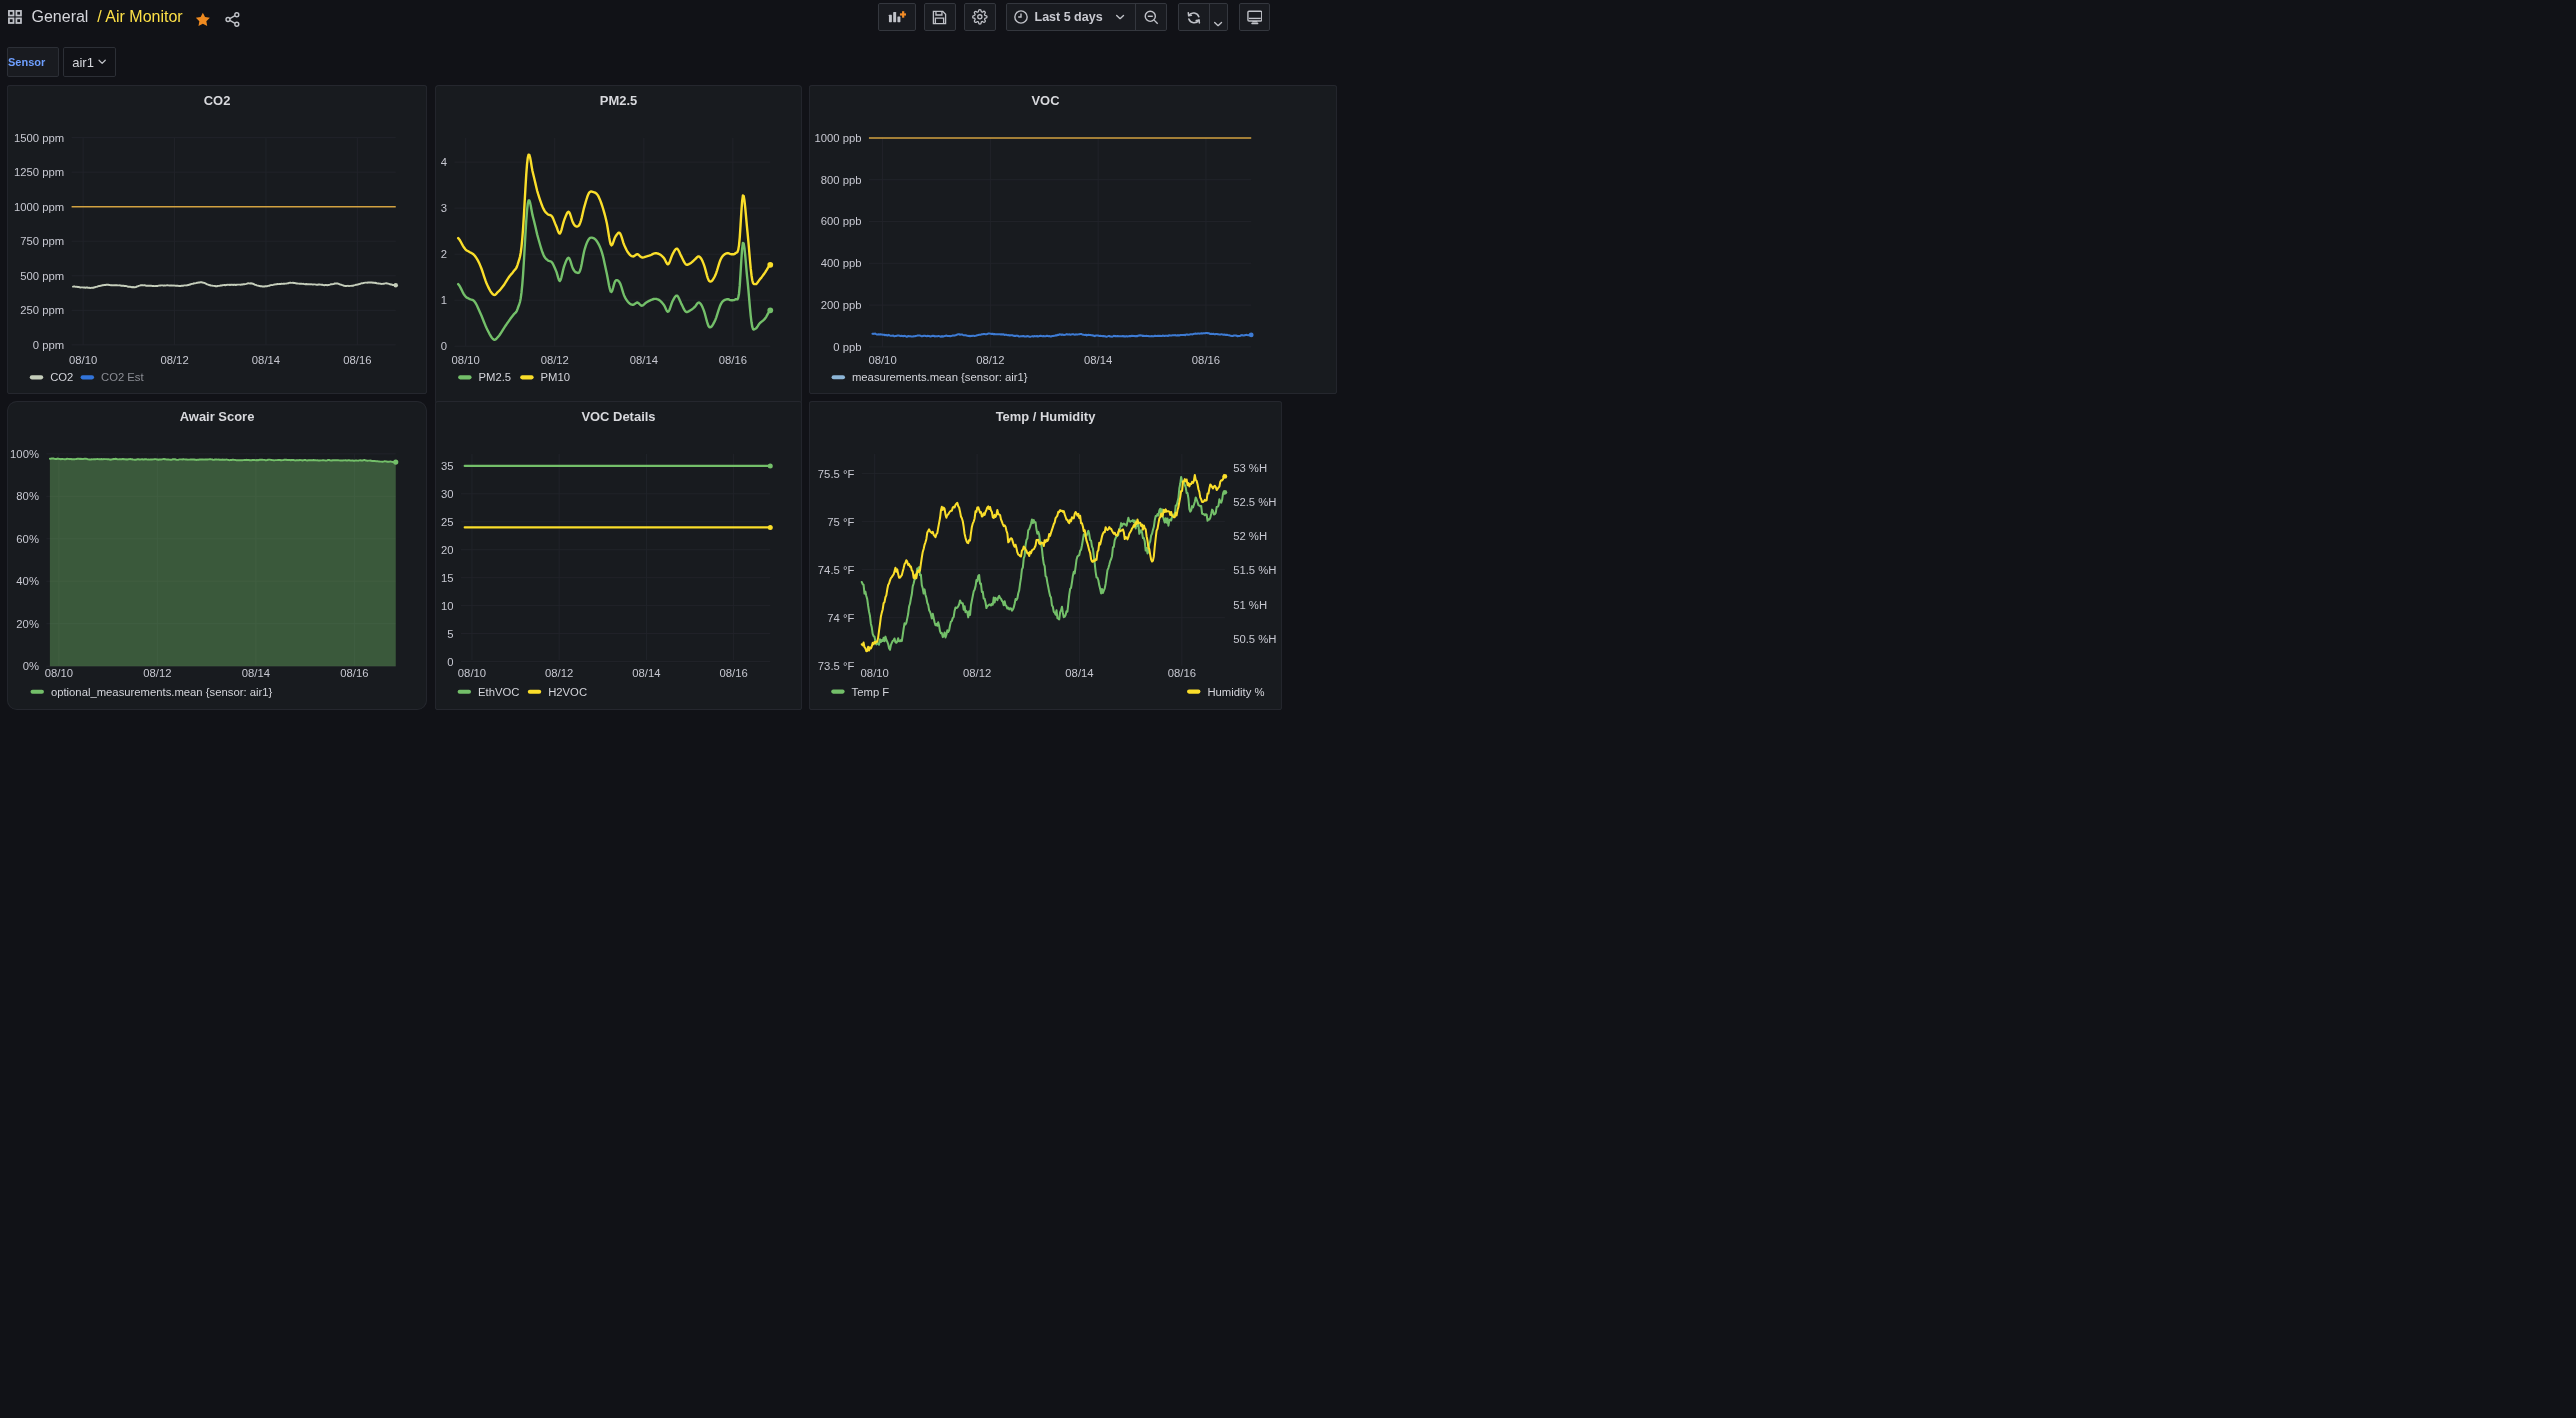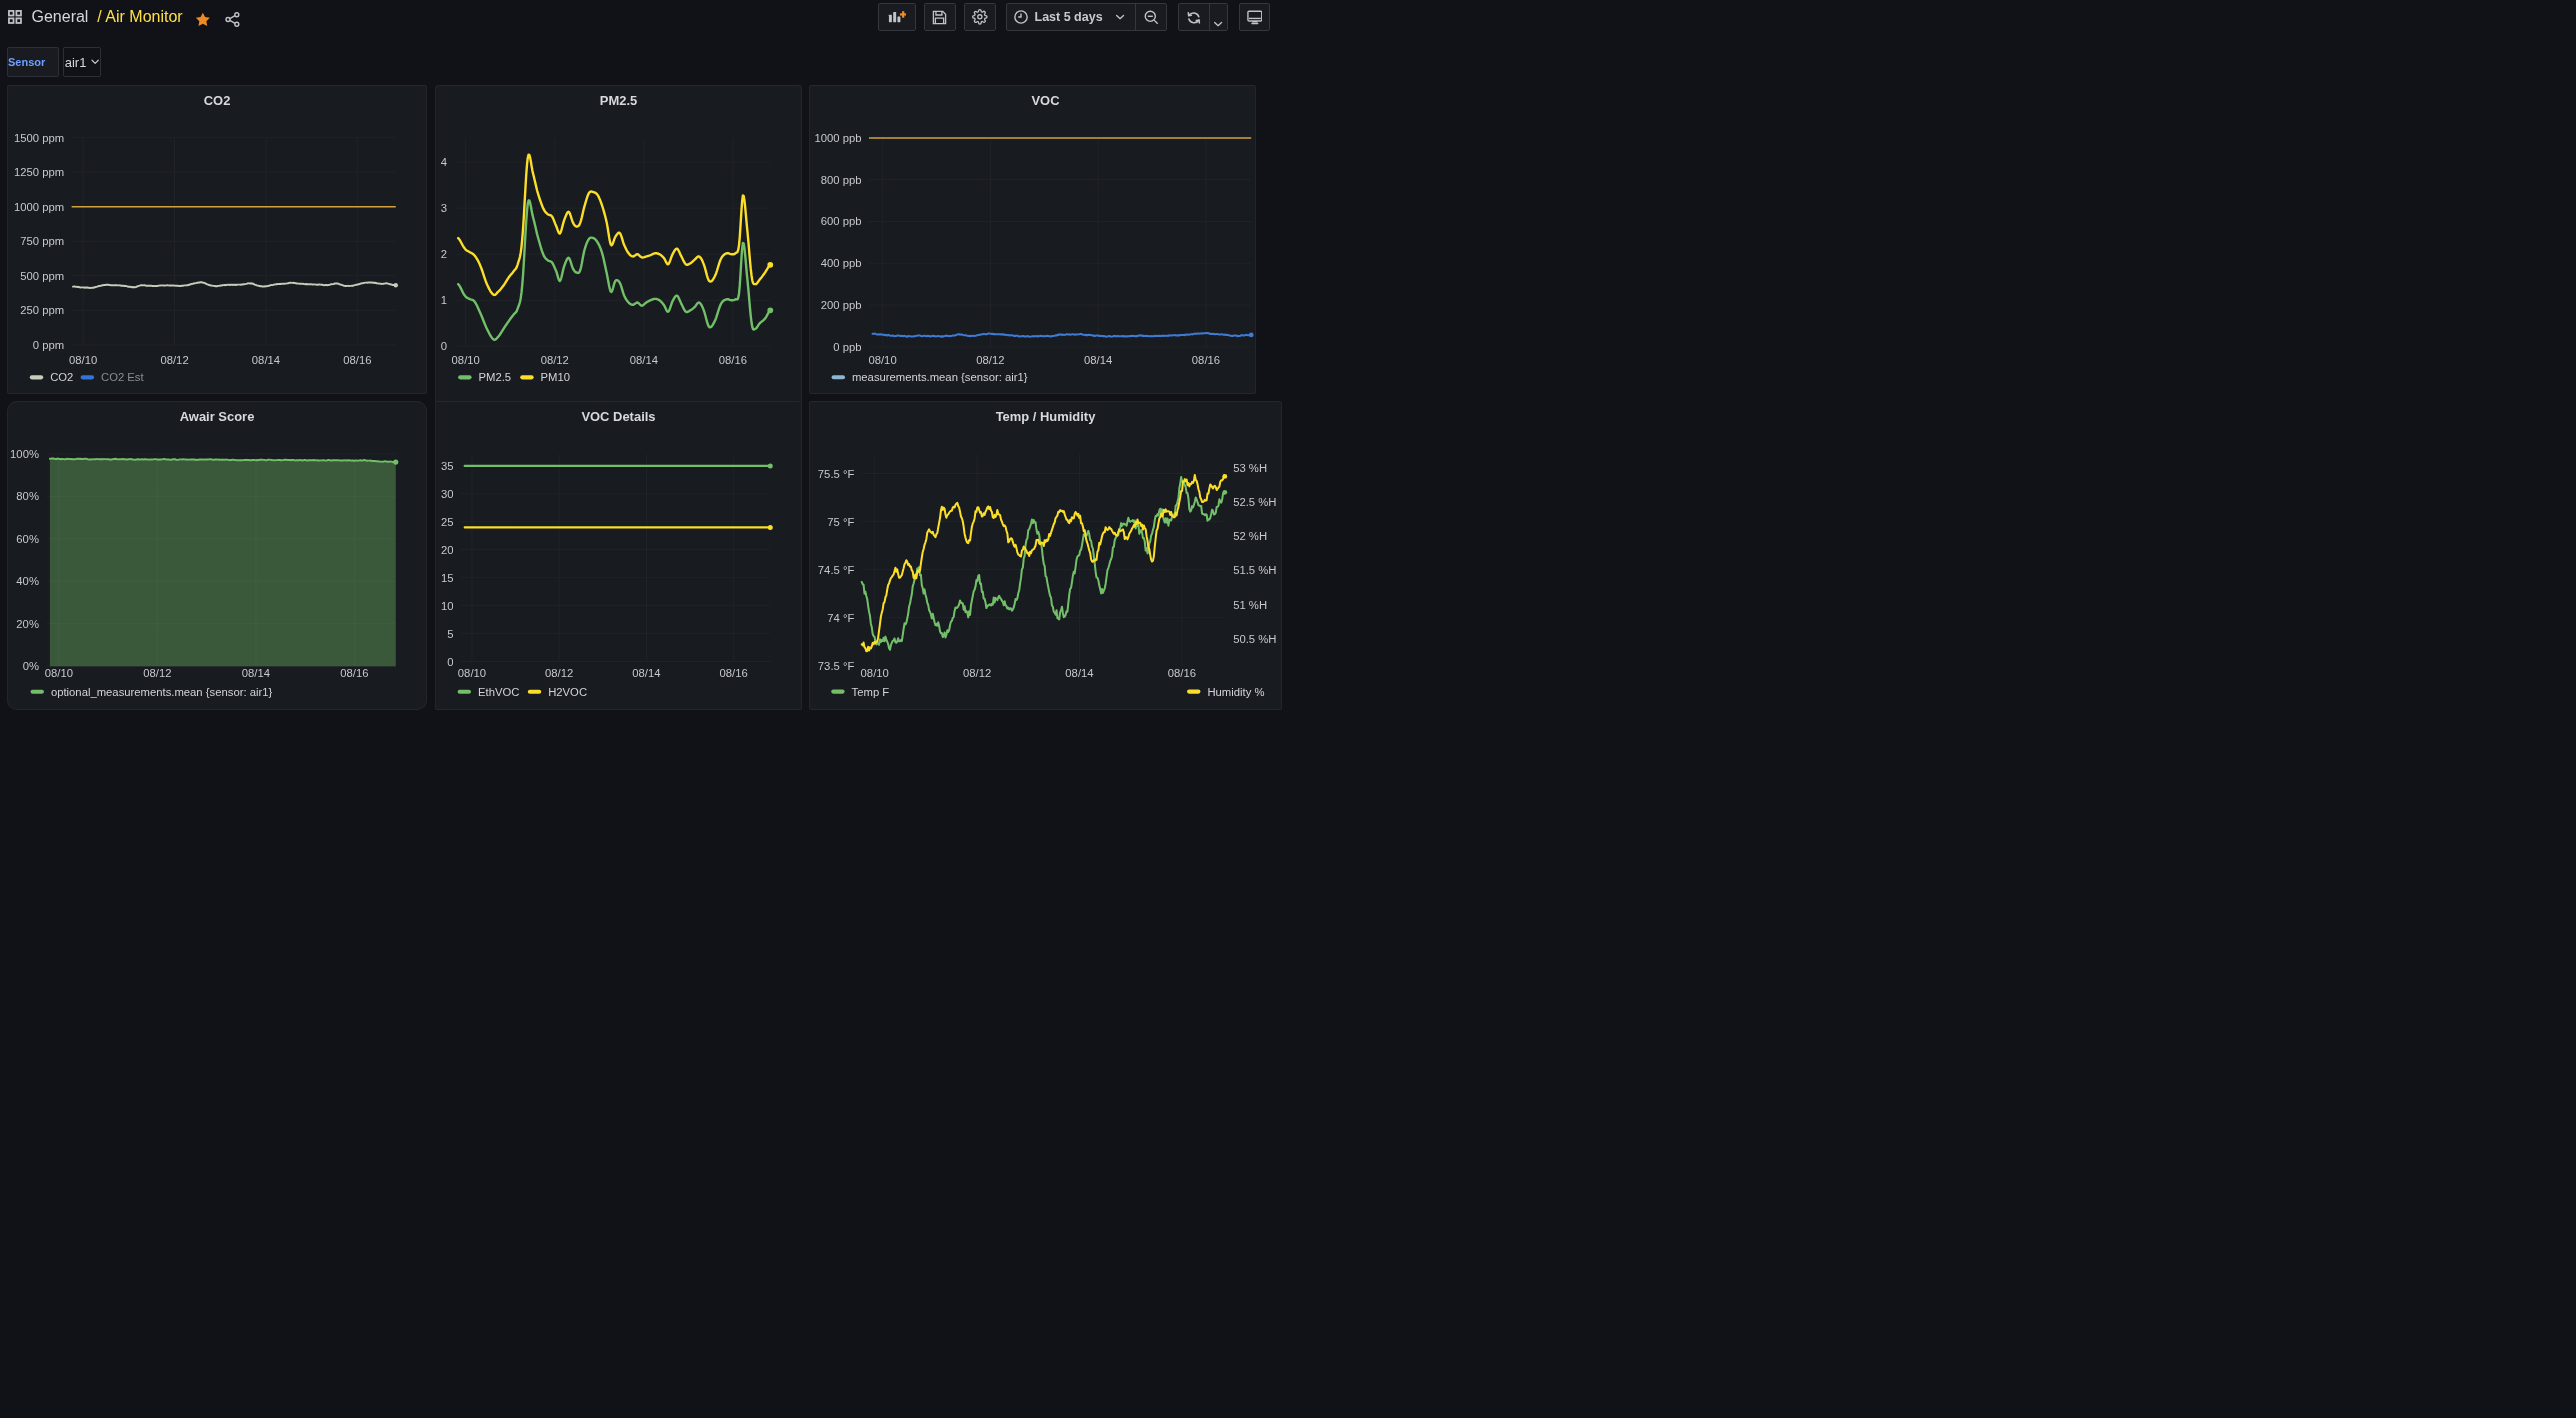--- a/index.html
+++ b/index.html
@@ -107,21 +107,21 @@
         </g>
         <path d="M6.2 11.8 L10.8 11.8 L11.8 13.4 L5.2 13.4 Z" fill="#c0c2c8"></path>
         <rect x="4.6" y="13.8" width="7.8" height="1.4" rx="0.7" fill="#c0c2c8"></rect>
       </svg>
     </div>
   </div>
 
 <div style="position:absolute;left:7px;top:47px;width:52px;height:30px;background:#191b20;border:0.9px solid #2c2f36;border-radius:1.9px;display:flex;align-items:center;justify-content:flex-start">
     <span style="color:#6e9fff;font-weight:700;font-size:11px">Sensor</span>
   </div>
-<div style="position:absolute;left:63px;top:47px;width:38px;height:30px;background:#111217;border:0.9px solid #2c2f36;border-radius:1.9px;display:flex;align-items:center;justify-content:center;gap:4.6px">
+<div style="position:absolute;left:63px;top:47px;width:53px;height:30px;background:#111217;border:0.9px solid #2c2f36;border-radius:1.9px;display:flex;align-items:center;justify-content:center;gap:4.6px">
     <span style="color:#d5d6db;font-weight:500;font-size:13px">air1</span>
     <svg width="8.3" height="6" viewBox="0 0 12 8">
       <path d="M1.5 1.5 L6 6 L10.5 1.5" fill="none" stroke="#c0c2c8" stroke-width="1.8" stroke-linecap="round" stroke-linejoin="round"></path>
     </svg>
   </div>
 
 <div style="position:absolute;left:7.2px;top:85px;width:420px;height:309px;background:#181b1f;box-shadow:inset 0 0 0 0.9px #25272e;border-radius:2.8px;overflow:hidden">
     <svg width="420" height="309" viewBox="0 0 453.5 333.5" style="position:absolute;left:0;top:0">
       <text x="226.8" y="21.8" text-anchor="middle" font-size="14" font-weight="bold" fill="#d8d9dd" font-family="Liberation Sans, sans-serif">CO2</text>
       <line x1="82.23" y1="57" x2="82.23" y2="280.50" stroke="#22242a" stroke-width="1"></line>
@@ -178,21 +178,21 @@
       <path d="M25.00,214.90 L25.84,215.84 L26.69,217.13 L27.53,218.67 L28.38,220.37 L29.22,222.12 L30.07,223.83 L30.91,225.39 L31.76,226.70 L32.60,227.84 L33.45,228.83 L34.29,229.46 L35.14,229.89 L35.98,230.25 L36.82,230.68 L37.67,231.12 L38.51,231.39 L39.36,231.60 L40.20,231.85 L41.05,232.24 L41.89,232.86 L42.74,233.81 L43.58,235.00 L44.43,236.41 L45.27,238.02 L46.12,239.79 L46.96,241.67 L47.80,243.63 L48.65,245.62 L49.49,247.49 L50.34,249.43 L51.18,251.49 L52.03,253.62 L52.87,255.77 L53.72,257.89 L54.56,259.92 L55.41,261.83 L56.25,263.56 L57.10,265.26 L57.94,266.95 L58.78,268.58 L59.63,270.11 L60.47,271.51 L61.32,272.73 L62.16,273.72 L63.01,274.45 L63.85,274.98 L64.70,275.00 L65.54,274.57 L66.39,273.81 L67.23,272.87 L68.08,271.90 L68.92,270.95 L69.76,269.82 L70.61,268.56 L71.45,267.22 L72.30,265.85 L73.14,264.51 L73.99,263.24 L74.83,261.96 L75.68,260.65 L76.52,259.36 L77.37,258.08 L78.21,256.83 L79.06,255.64 L79.90,254.48 L80.74,253.23 L81.59,252.08 L82.43,250.98 L83.28,249.89 L84.12,248.77 L84.97,247.65 L85.81,246.81 L86.66,246.06 L87.50,245.12 L88.35,243.70 L89.19,241.54 L90.04,239.11 L90.88,236.94 L91.72,234.23 L92.57,230.14 L93.41,223.87 L94.26,215.19 L95.10,204.51 L95.95,191.07 L96.79,176.18 L97.64,161.14 L98.48,147.26 L99.33,135.84 L100.17,128.18 L101.02,124.56 L101.86,124.47 L102.70,126.96 L103.55,131.06 L104.39,135.79 L105.24,140.20 L106.08,143.47 L106.93,146.76 L107.77,150.26 L108.62,153.89 L109.46,157.57 L110.31,161.21 L111.15,164.33 L111.99,167.25 L112.84,170.26 L113.68,173.26 L114.53,176.14 L115.37,178.81 L116.22,181.14 L117.06,183.19 L117.91,185.04 L118.75,186.36 L119.60,187.32 L120.44,188.07 L121.29,188.78 L122.13,189.48 L122.97,189.85 L123.82,190.05 L124.66,190.28 L125.51,190.72 L126.35,191.56 L127.20,192.88 L128.04,194.55 L128.89,196.44 L129.73,198.42 L130.58,200.36 L131.42,202.43 L132.27,205.42 L133.11,208.50 L133.95,210.81 L134.80,211.49 L135.64,210.23 L136.49,207.58 L137.33,204.10 L138.18,200.37 L139.02,196.98 L139.87,194.44 L140.71,192.19 L141.56,190.07 L142.40,188.28 L143.25,187.03 L144.09,186.53 L144.93,187.06 L145.78,188.80 L146.62,191.28 L147.47,194.05 L148.31,196.62 L149.16,198.52 L150.00,200.06 L150.85,201.18 L151.69,201.93 L152.54,202.37 L153.38,202.60 L154.23,202.87 L155.07,202.81 L155.91,201.99 L156.76,199.97 L157.60,197.03 L158.45,193.02 L159.29,188.44 L160.14,183.83 L160.98,179.70 L161.83,176.50 L162.67,173.81 L163.52,171.47 L164.36,169.47 L165.21,167.81 L166.05,166.47 L166.89,165.49 L167.74,164.92 L168.58,164.68 L169.43,164.71 L170.27,164.93 L171.12,165.25 L171.96,165.72 L172.81,166.37 L173.65,167.21 L174.50,168.24 L175.34,169.49 L176.19,170.93 L177.03,172.53 L177.87,174.31 L178.72,176.33 L179.56,178.64 L180.41,181.28 L181.25,184.36 L182.10,187.90 L182.94,191.74 L183.79,195.71 L184.63,199.66 L185.48,203.48 L186.32,207.79 L187.17,212.45 L188.01,216.89 L188.85,220.57 L189.70,222.93 L190.54,223.39 L191.39,221.87 L192.23,219.13 L193.08,215.95 L193.92,213.11 L194.77,211.42 L195.61,210.78 L196.46,210.62 L197.30,210.89 L198.15,211.56 L198.99,212.60 L199.83,214.02 L200.68,216.15 L201.52,218.81 L202.37,221.68 L203.21,224.47 L204.06,226.85 L204.90,228.70 L205.75,230.31 L206.59,231.70 L207.44,232.92 L208.28,233.98 L209.13,234.90 L209.97,235.69 L210.81,236.31 L211.66,236.78 L212.50,237.10 L213.35,237.25 L214.19,237.21 L215.04,236.80 L215.88,236.17 L216.73,235.50 L217.57,234.98 L218.42,234.78 L219.26,235.07 L220.11,235.77 L220.95,236.65 L221.79,237.50 L222.64,238.11 L223.48,238.25 L224.33,237.94 L225.17,237.32 L226.02,236.54 L226.86,235.72 L227.71,235.00 L228.55,234.46 L229.40,233.96 L230.24,233.50 L231.09,233.07 L231.93,232.67 L232.77,232.30 L233.62,231.93 L234.46,231.57 L235.31,231.25 L236.15,230.99 L237.00,230.84 L237.84,230.81 L238.69,230.89 L239.53,231.05 L240.38,231.31 L241.22,231.68 L242.07,232.16 L242.91,232.77 L243.75,233.51 L244.60,234.36 L245.44,235.31 L246.29,236.33 L247.13,237.42 L247.98,238.92 L248.82,240.76 L249.67,242.58 L250.51,244.03 L251.36,244.75 L252.20,244.38 L253.05,242.88 L253.89,240.62 L254.73,238.04 L255.58,235.52 L256.42,233.48 L257.27,231.90 L258.11,230.34 L258.96,228.95 L259.80,227.90 L260.65,227.33 L261.49,227.43 L262.34,228.33 L263.18,229.87 L264.03,231.78 L264.87,233.80 L265.71,235.67 L266.56,237.30 L267.40,239.06 L268.25,240.84 L269.09,242.48 L269.94,243.83 L270.78,244.73 L271.63,245.08 L272.47,245.01 L273.32,244.64 L274.16,244.10 L275.01,243.54 L275.85,243.06 L276.69,242.55 L277.54,241.98 L278.38,241.35 L279.23,240.66 L280.07,239.94 L280.92,239.07 L281.76,237.90 L282.61,236.66 L283.45,235.57 L284.30,234.88 L285.14,234.82 L285.98,235.30 L286.83,236.19 L287.67,237.47 L288.52,239.12 L289.36,241.12 L290.21,243.26 L291.05,245.81 L291.90,248.84 L292.74,252.06 L293.59,255.20 L294.43,257.97 L295.28,260.08 L296.12,261.28 L296.96,261.65 L297.81,261.43 L298.65,260.70 L299.50,259.58 L300.34,258.17 L301.19,256.56 L302.03,254.87 L302.88,253.07 L303.72,250.81 L304.57,248.25 L305.41,245.54 L306.26,242.83 L307.10,240.28 L307.94,238.04 L308.79,236.27 L309.63,234.86 L310.48,233.78 L311.32,232.98 L312.17,232.40 L313.01,231.98 L313.86,231.66 L314.70,231.39 L315.55,231.16 L316.39,231.23 L317.24,231.51 L318.08,231.87 L318.92,232.18 L319.77,232.30 L320.61,232.31 L321.46,232.31 L322.30,232.24 L323.15,232.03 L323.99,231.63 L324.84,231.10 L325.68,231.32 L326.53,231.36 L327.37,229.80 L328.22,225.25 L329.06,216.34 L329.90,203.14 L330.75,188.89 L331.59,176.89 L332.44,170.43 L333.28,171.04 L334.13,176.13 L334.97,184.20 L335.82,193.81 L336.66,203.50 L337.51,211.96 L338.35,220.92 L339.20,230.70 L340.04,240.41 L340.88,249.20 L341.73,256.17 L342.57,261.16 L343.42,263.58 L344.26,264.01 L345.11,263.50 L345.95,263.10 L346.80,262.60 L347.64,261.62 L348.49,260.33 L349.33,258.95 L350.18,257.68 L351.02,256.76 L351.86,256.05 L352.71,255.41 L353.55,254.77 L354.40,254.09 L355.24,253.33 L356.09,252.43 L356.93,251.31 L357.78,249.92 L358.62,248.38 L359.47,246.81 L360.31,245.35 L361.16,244.12 L362.00,243.23" fill="none" stroke="#73bf69" stroke-width="2.6" stroke-linejoin="round" stroke-linecap="round"></path>
       <circle cx="362.00" cy="243.23" r="3.1" fill="#73bf69"></circle>
       <path d="M25.00,165.20 L25.84,166.06 L26.69,167.24 L27.53,168.66 L28.38,170.22 L29.22,171.83 L30.07,173.39 L30.91,174.83 L31.76,176.05 L32.60,177.12 L33.45,178.04 L34.29,178.65 L35.14,179.08 L35.98,179.47 L36.82,179.97 L37.67,180.51 L38.51,180.94 L39.36,181.36 L40.20,181.83 L41.05,182.40 L41.89,183.14 L42.74,184.11 L43.58,185.18 L44.43,186.36 L45.27,187.66 L46.12,189.10 L46.96,190.70 L47.80,192.46 L48.65,194.41 L49.49,196.40 L50.34,198.60 L51.18,201.03 L52.03,203.59 L52.87,206.20 L53.72,208.77 L54.56,211.22 L55.41,213.45 L56.25,215.40 L57.10,217.22 L57.94,218.96 L58.78,220.61 L59.63,222.12 L60.47,223.47 L61.32,224.63 L62.16,225.56 L63.01,226.25 L63.85,226.71 L64.70,226.58 L65.54,225.98 L66.39,225.10 L67.23,224.11 L68.08,223.21 L68.92,222.46 L69.76,221.61 L70.61,220.69 L71.45,219.70 L72.30,218.67 L73.14,217.60 L73.99,216.51 L74.83,215.29 L75.68,213.95 L76.52,212.55 L77.37,211.13 L78.21,209.75 L79.06,208.46 L79.90,207.27 L80.74,206.08 L81.59,205.05 L82.43,204.09 L83.28,203.13 L84.12,202.06 L84.97,200.90 L85.81,199.96 L86.66,199.05 L87.50,197.91 L88.35,196.27 L89.19,193.86 L90.04,191.12 L90.88,188.56 L91.72,185.42 L92.57,180.94 L93.41,174.34 L94.26,165.45 L95.10,154.66 L95.95,141.14 L96.79,126.21 L97.64,111.16 L98.48,97.32 L99.33,85.99 L100.17,78.47 L101.02,75.10 L101.86,75.38 L102.70,78.31 L103.55,82.86 L104.39,88.03 L105.24,92.79 L106.08,96.30 L106.93,99.75 L107.77,103.34 L108.62,106.98 L109.46,110.59 L110.31,114.08 L111.15,116.99 L111.99,119.62 L112.84,122.26 L113.68,124.84 L114.53,127.30 L115.37,129.58 L116.22,131.60 L117.06,133.44 L117.91,135.17 L118.75,136.48 L119.60,137.49 L120.44,138.32 L121.29,139.08 L122.13,139.77 L122.97,140.12 L123.82,140.30 L124.66,140.50 L125.51,140.96 L126.35,141.86 L127.20,143.35 L128.04,145.28 L128.89,147.45 L129.73,149.65 L130.58,151.70 L131.42,153.62 L132.27,156.07 L133.11,158.42 L133.95,160.04 L134.80,160.32 L135.64,159.07 L136.49,156.65 L137.33,153.53 L138.18,150.19 L139.02,147.13 L139.87,144.77 L140.71,142.59 L141.56,140.48 L142.40,138.65 L143.25,137.36 L144.09,136.83 L144.93,137.36 L145.78,139.10 L146.62,141.58 L147.47,144.35 L148.31,146.92 L149.16,148.82 L150.00,150.39 L150.85,151.56 L151.69,152.35 L152.54,152.73 L153.38,152.77 L154.23,152.57 L155.07,151.99 L155.91,150.79 L156.76,148.78 L157.60,146.31 L158.45,143.11 L159.29,139.49 L160.14,135.79 L160.98,132.30 L161.83,129.30 L162.67,126.38 L163.52,123.53 L164.36,120.89 L165.21,118.61 L166.05,116.83 L166.89,115.68 L167.74,115.08 L168.58,114.91 L169.43,115.03 L170.27,115.28 L171.12,115.54 L171.96,115.79 L172.81,116.14 L173.65,116.65 L174.50,117.38 L175.34,118.38 L176.19,119.70 L177.03,121.32 L177.87,123.21 L178.72,125.33 L179.56,127.64 L180.41,130.12 L181.25,132.74 L182.10,135.52 L182.94,138.50 L183.79,141.68 L184.63,145.11 L185.48,148.84 L186.32,153.53 L187.17,158.89 L188.01,164.21 L188.85,168.81 L189.70,171.99 L190.54,173.12 L191.39,172.38 L192.23,170.42 L193.08,167.88 L193.92,165.42 L194.77,163.70 L195.61,162.48 L196.46,161.23 L197.30,160.18 L198.15,159.50 L198.99,159.41 L199.83,160.13 L200.68,161.83 L201.52,164.23 L202.37,166.99 L203.21,169.75 L204.06,172.17 L204.90,174.11 L205.75,175.93 L206.59,177.64 L207.44,179.19 L208.28,180.57 L209.13,181.75 L209.97,182.75 L210.81,183.59 L211.66,184.25 L212.50,184.73 L213.35,185.02 L214.19,185.06 L215.04,184.69 L215.88,184.06 L216.73,183.36 L217.57,182.81 L218.42,182.59 L219.26,182.86 L220.11,183.49 L220.95,184.31 L221.79,185.13 L222.64,185.80 L223.48,186.13 L224.33,186.17 L225.17,186.03 L226.02,185.77 L226.86,185.46 L227.71,185.17 L228.55,184.94 L229.40,184.70 L230.24,184.45 L231.09,184.18 L231.93,183.89 L232.77,183.59 L233.62,183.23 L234.46,182.80 L235.31,182.36 L236.15,181.97 L237.00,181.70 L237.84,181.58 L238.69,181.57 L239.53,181.66 L240.38,181.85 L241.22,182.12 L242.07,182.50 L242.91,182.96 L243.75,183.52 L244.60,184.18 L245.44,184.92 L246.29,185.77 L247.13,186.71 L247.98,188.07 L248.82,189.79 L249.67,191.52 L250.51,192.89 L251.36,193.57 L252.20,193.20 L253.05,191.76 L253.89,189.61 L254.73,187.15 L255.58,184.74 L256.42,182.79 L257.27,181.24 L258.11,179.70 L258.96,178.32 L259.80,177.26 L260.65,176.67 L261.49,176.72 L262.34,177.55 L263.18,178.99 L264.03,180.79 L264.87,182.70 L265.71,184.50 L266.56,186.08 L267.40,187.82 L268.25,189.59 L269.09,191.24 L269.94,192.61 L270.78,193.54 L271.63,193.96 L272.47,194.00 L273.32,193.75 L274.16,193.32 L275.01,192.83 L275.85,192.36 L276.69,191.76 L277.54,191.04 L278.38,190.26 L279.23,189.47 L280.07,188.73 L280.92,187.99 L281.76,187.08 L282.61,186.16 L283.45,185.41 L284.30,185.01 L285.14,185.13 L285.98,185.70 L286.83,186.60 L287.67,187.85 L288.52,189.45 L289.36,191.42 L290.21,193.55 L291.05,196.08 L291.90,199.08 L292.74,202.27 L293.59,205.39 L294.43,208.16 L295.28,210.32 L296.12,211.60 L296.96,212.13 L297.81,212.13 L298.65,211.66 L299.50,210.80 L300.34,209.63 L301.19,208.22 L302.03,206.65 L302.88,204.89 L303.72,202.63 L304.57,200.03 L305.41,197.24 L306.26,194.44 L307.10,191.78 L307.94,189.43 L308.79,187.56 L309.63,186.04 L310.48,184.81 L311.32,183.85 L312.17,183.11 L313.01,182.53 L313.86,182.08 L314.70,181.71 L315.55,181.41 L316.39,181.46 L317.24,181.75 L318.08,182.14 L318.92,182.47 L319.77,182.60 L320.61,182.65 L321.46,182.72 L322.30,182.71 L323.15,182.51 L323.99,182.04 L324.84,181.24 L325.68,180.89 L326.53,180.22 L327.37,178.02 L328.22,173.07 L329.06,164.16 L329.90,151.17 L330.75,137.25 L331.59,125.54 L332.44,119.23 L333.28,119.78 L334.13,124.66 L334.97,132.47 L335.82,141.81 L336.66,151.33 L337.51,159.79 L338.35,168.88 L339.20,178.88 L340.04,188.89 L340.88,198.01 L341.73,205.35 L342.57,210.77 L343.42,213.77 L344.26,214.82 L345.11,214.88 L345.95,214.93 L346.80,214.75 L347.64,214.05 L348.49,213.00 L349.33,211.76 L350.18,210.51 L351.02,209.46 L351.86,208.46 L352.71,207.40 L353.55,206.28 L354.40,205.13 L355.24,203.96 L356.09,202.77 L356.93,201.54 L357.78,200.15 L358.62,198.69 L359.47,197.26 L360.31,195.95 L361.16,194.84 L362.00,194.03" fill="none" stroke="#fade2a" stroke-width="2.6" stroke-linejoin="round" stroke-linecap="round"></path>
       <circle cx="362.00" cy="194.03" r="3.1" fill="#fade2a"></circle>
       <rect x="25.0" y="313.4" width="14.5" height="4.4" rx="2.2" fill="#73bf69"></rect>
       <text x="47.0" y="319.9" font-size="12.2" fill="#d3d4da" font-family="Liberation Sans, sans-serif">PM2.5</text>
       <rect x="92.0" y="313.4" width="14.5" height="4.4" rx="2.2" fill="#fade2a"></rect>
       <text x="114.0" y="319.9" font-size="12.2" fill="#d3d4da" font-family="Liberation Sans, sans-serif">PM10</text>
     </svg>
   </div>
-<div style="position:absolute;left:809px;top:85px;width:447px;height:309px;background:#181b1f;box-shadow:inset 0 0 0 0.9px #25272e;border-radius:2.8px;overflow:hidden">
+<div style="position:absolute;left:809px;top:85px;width:528px;height:309px;background:#181b1f;box-shadow:inset 0 0 0 0.9px #25272e;border-radius:2.8px;overflow:hidden">
     <svg width="473" height="309" viewBox="0 0 511 333.5" style="position:absolute;left:0;top:0">
       <text x="255.5" y="21.8" text-anchor="middle" font-size="14" font-weight="bold" fill="#d8d9dd" font-family="Liberation Sans, sans-serif">VOC</text>
       <line x1="79.48" y1="57" x2="79.48" y2="282.75" stroke="#22242a" stroke-width="1"></line>
       <line x1="195.93" y1="57" x2="195.93" y2="282.75" stroke="#22242a" stroke-width="1"></line>
       <line x1="312.39" y1="57" x2="312.39" y2="282.75" stroke="#22242a" stroke-width="1"></line>
       <line x1="428.84" y1="57" x2="428.84" y2="282.75" stroke="#22242a" stroke-width="1"></line>
       <line x1="64.75" y1="282.75" x2="477.75" y2="282.75" stroke="#22242a" stroke-width="1"></line>
       <line x1="64.75" y1="237.60" x2="477.75" y2="237.60" stroke="#22242a" stroke-width="1"></line>
       <line x1="64.75" y1="192.45" x2="477.75" y2="192.45" stroke="#22242a" stroke-width="1"></line>
       <line x1="64.75" y1="147.30" x2="477.75" y2="147.30" stroke="#22242a" stroke-width="1"></line>

